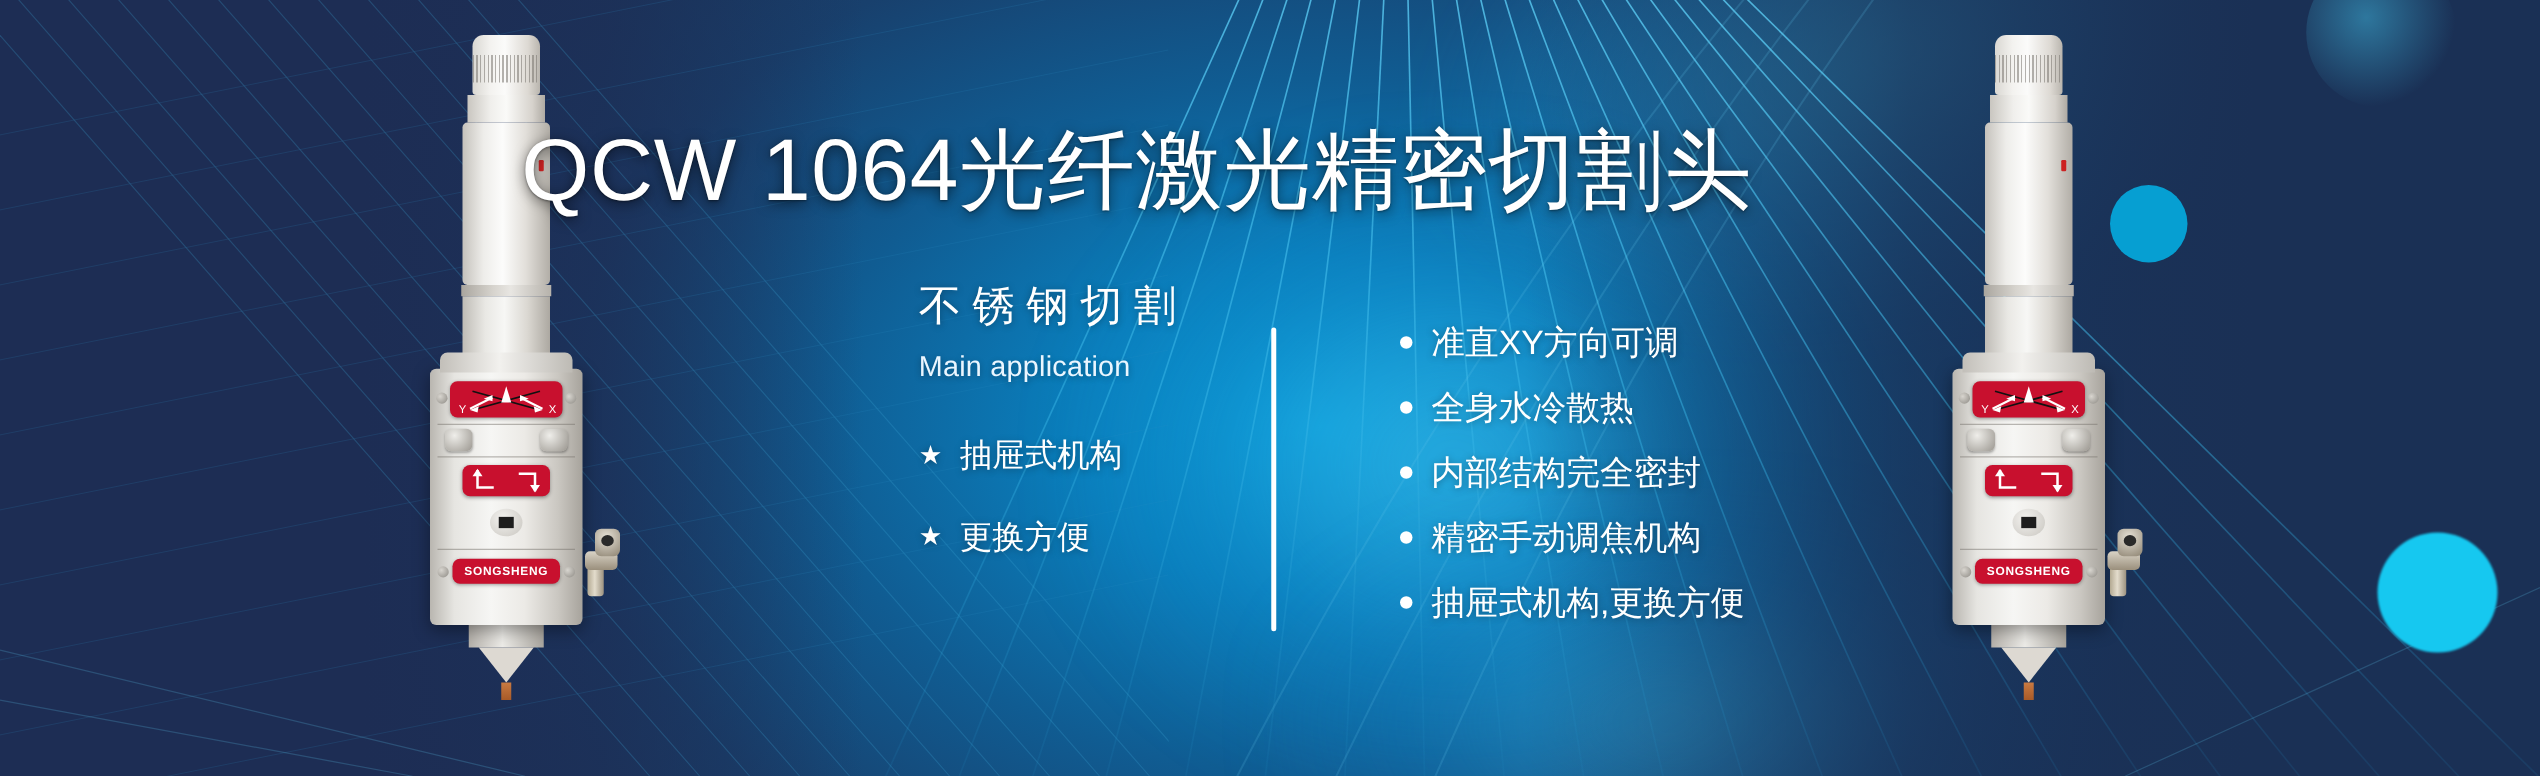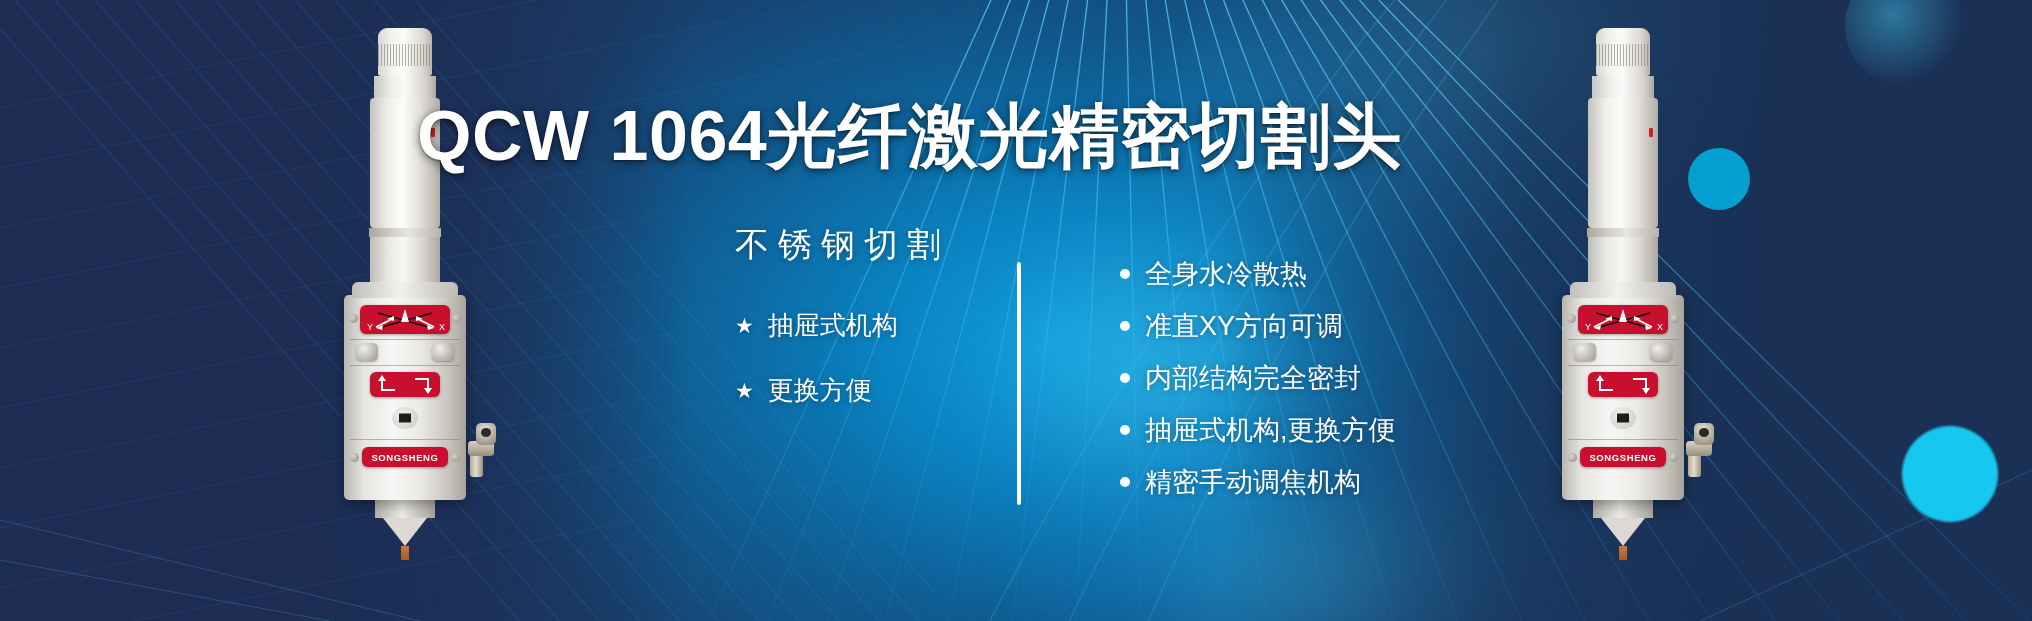--- a/index.html
+++ b/index.html
@@ -56,21 +56,21 @@
   .circle{ position:absolute; border-radius:50%; }
   .circle.c1{ left:1688px; top:148px; width:62px; height:62px; background:#069fd2; }
   .circle.c2{ left:1902px; top:426px; width:96px; height:96px; background:#16c8f0; filter:blur(1px); }
   .circle.c3{ left:1845px; top:-34px; width:120px; height:120px;
               background:radial-gradient(circle at 40% 40%, rgba(70,205,245,.45), rgba(40,160,215,0) 70%); }
 
   
   .title{
     position:absolute; left:417px; top:97px; width:1200px;
     color:#ffffff; font-size:70px; line-height:1.12; letter-spacing:.5px;
-    font-weight:700; white-space:nowrap;
+    font-weight:400; white-space:nowrap;
     text-shadow:0 2px 10px rgba(0,0,0,.55), 0 1px 2px rgba(0,0,0,.45);
   }
 
   .left-block{ position:absolute; left:735px; top:222px; width:240px; }
   .app-cn{
     color:#ffffff; font-size:34px; letter-spacing:9px; font-weight:400;
     text-shadow:0 1px 6px rgba(0,0,0,.35);
   }
   .app-en{
     color:#eaf6ff; font-size:23px; margin-top:12px; letter-spacing:.2px;
@@ -437,50 +437,51 @@
     </div>
     <div class="p-nozzle-base"></div>
     <div class="p-cone"></div>
     <div class="p-tip"></div>
   </div>
 
   <div class="title">QCW 1064光纤激光精密切割头</div>
 
   <div class="left-block">
     <div class="app-cn">不锈钢切割</div>
+    <div class="app-en">Main application</div>
     <ul class="app-list">
       <li>
         <span class="star">★</span>
         <span>抽屉式机构</span>
       </li>
       <li>
         <span class="star">★</span>
         <span>更换方便</span>
       </li>
     </ul>
   </div>
 
   <div class="divider"></div>
 
   <ul class="feat-list">
     <li>
       <span class="dot"></span>
-      <span>全身水冷散热</span>
+      <span>准直XY方向可调</span>
     </li>
     <li>
       <span class="dot"></span>
-      <span>准直XY方向可调</span>
+      <span>全身水冷散热</span>
     </li>
     <li>
       <span class="dot"></span>
       <span>内部结构完全密封</span>
     </li>
     <li>
       <span class="dot"></span>
-      <span>抽屉式机构,更换方便</span>
+      <span>精密手动调焦机构</span>
     </li>
     <li>
       <span class="dot"></span>
-      <span>精密手动调焦机构</span>
+      <span>抽屉式机构,更换方便</span>
     </li>
   </ul>
 
 </div>
 
 </body></html>

